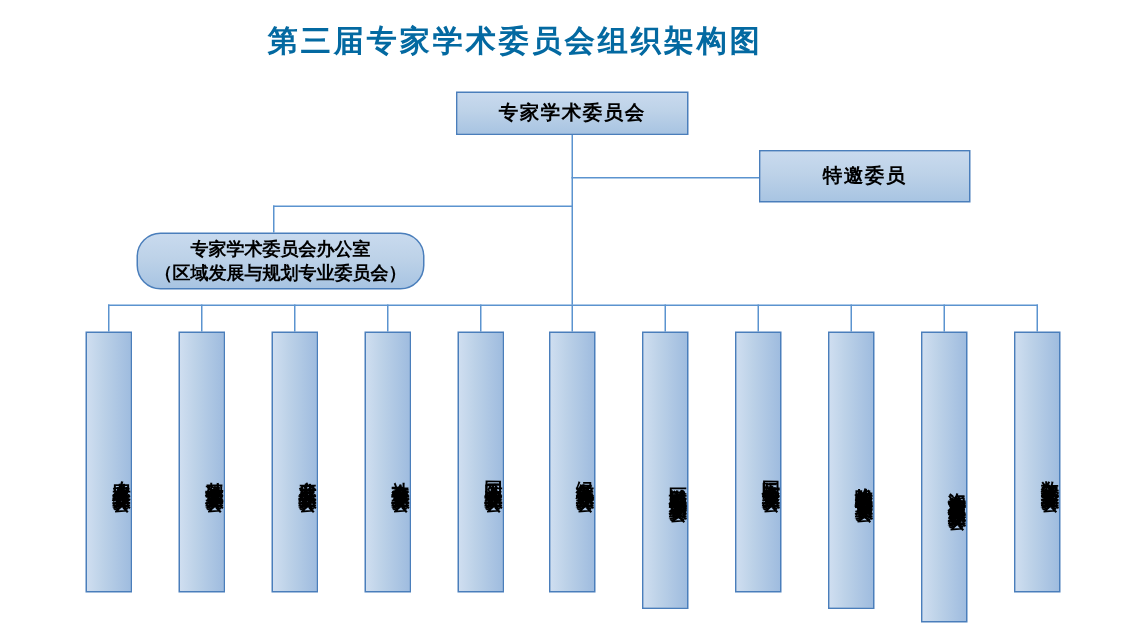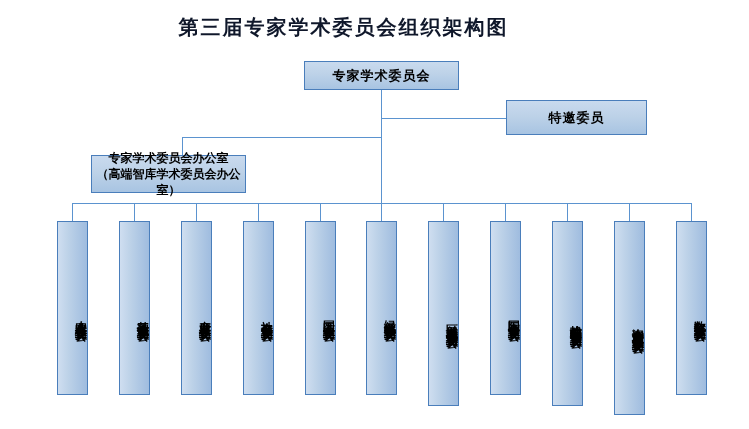--- a/index.html
+++ b/index.html
@@ -22,21 +22,21 @@
   
   .chart-title {
     position: absolute;
     left: 0;
     top: 14px;
     width: 687px;
     text-align: center;
     font-size: 20px;
     font-weight: bold;
     letter-spacing: 2px;
-    color: #0f172a;
+    color: #0369a1;
     font-family: "DejaVu Serif", "Liberation Serif", serif;
     white-space: nowrap;
   }
 
   
   .line {
     position: absolute;
     background: #5b93cf;
   }
   .line.v { width: 1px; }
@@ -112,23 +112,23 @@
   <div class="line v" style="left:691px; top:203px; height:18px;"></div>
 
   <div class="node h-box" style="left:304px; top:61px; width:155px; height:29px;">
     <span>专家学术委员会</span>
   </div>
 
   <div class="node h-box" style="left:506px; top:100px; width:141px; height:35px;">
     <span>特邀委员</span>
   </div>
 
-  <div class="node h-box two-line" style="left:91px; top:155px; width:155px; height:38px;">
+  <div class="node h-box two-line" style="left:91px; top:155px; width:192px; height:38px;border-radius:16px;">
     <span>专家学术委员会办公室</span>
-    <span>（高端智库学术委员会办公室）</span>
+    <span>（区域发展与规划专业委员会）</span>
   </div>
 
   <div class="node v-box" style="left:57px; top:221px; width:31px; height:174px;">
     <span>农业农村专业委员会</span>
   </div>
   <div class="node v-box" style="left:119px; top:221px; width:31px; height:174px;">
     <span>基础设施专业委员会</span>
   </div>
   <div class="node v-box" style="left:181px; top:221px; width:31px; height:174px;">
     <span>产业发展专业委员会</span>

